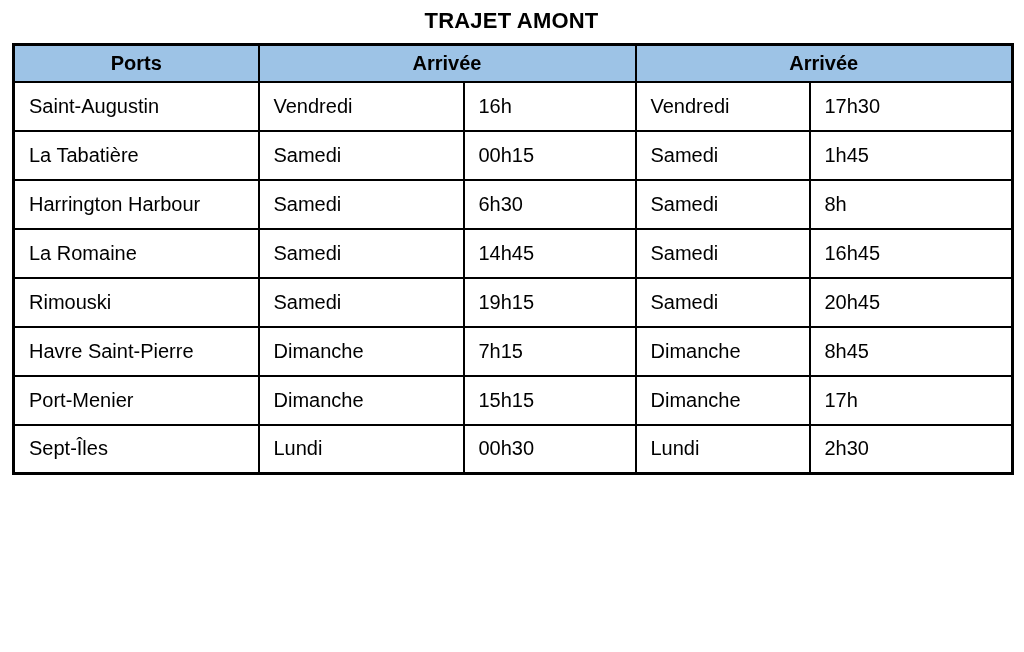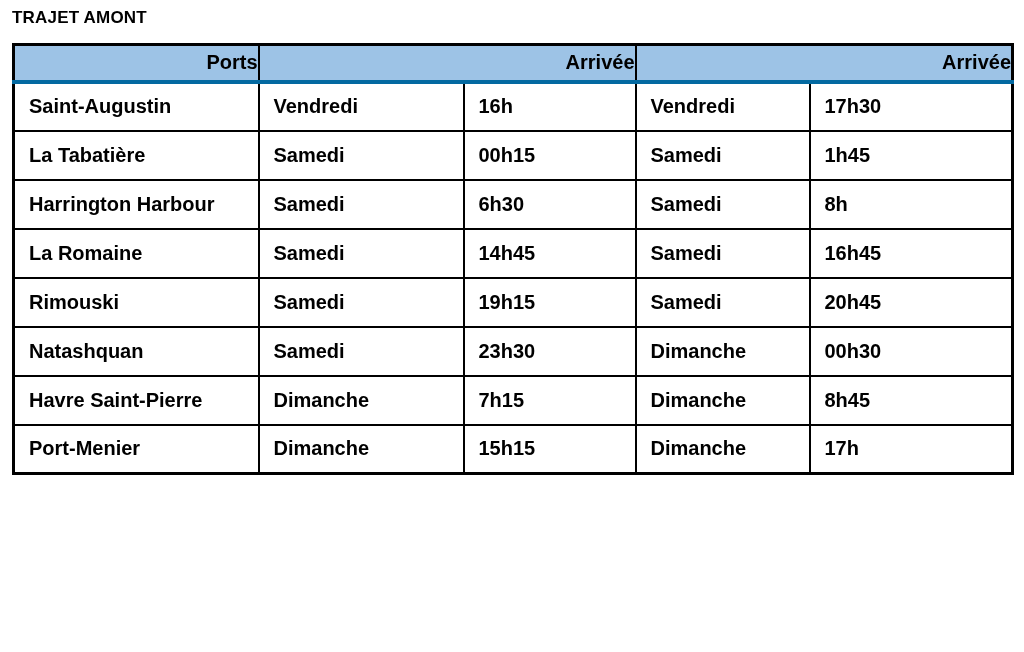--- a/index.html
+++ b/index.html
@@ -15,21 +15,22 @@
     position: relative;
     width: 1024px;
     height: 652px;
     background: #ffffff;
   }
   .title {
     position: absolute;
     top: 8px;
     left: 12px;
     width: 999px;
-    font-size: 17px;
+    text-align: center;
+    font-size: 22px;
     font-weight: 700;
     letter-spacing: 0.2px;
     color: #000000;
   }
   table.schedule {
     position: absolute;
     top: 43px;
     left: 12px;
     width: 999px;
     border-collapse: collapse;
@@ -40,28 +41,28 @@
     border: 2px solid #000000;
   }
   table.schedule {
     border: 3px solid #000000;
   }
   table.schedule thead th {
     background: #9DC3E6;
     height: 37px;
     font-size: 20px;
     font-weight: 700;
-    text-align: right;
+    text-align: center;
     vertical-align: middle;
-    border-bottom: 4px solid #0369a1;
+    border-bottom: 1px solid #0369a1;
   }
   table.schedule tbody td {
     height: 49px;
     font-size: 20px;
-    font-weight: 700;
+    font-weight: 400;
     text-align: left;
     vertical-align: middle;
     padding-left: 14px;
     white-space: nowrap;
     overflow: hidden;
     background: #ffffff;
   }
   col.c-port { width: 245px; }
   col.c-arr-day { width: 205px; }
   col.c-arr-time { width: 172px; }
@@ -119,35 +120,35 @@
           <td>16h45</td>
         </tr>
         <tr>
           <td>Rimouski</td>
           <td>Samedi</td>
           <td>19h15</td>
           <td>Samedi</td>
           <td>20h45</td>
         </tr>
         <tr>
-          <td>Natashquan</td>
-          <td>Samedi</td>
-          <td>23h30</td>
-          <td>Dimanche</td>
-          <td>00h30</td>
-        </tr>
-        <tr>
           <td>Havre Saint-Pierre</td>
           <td>Dimanche</td>
           <td>7h15</td>
           <td>Dimanche</td>
           <td>8h45</td>
         </tr>
         <tr>
           <td>Port-Menier</td>
           <td>Dimanche</td>
           <td>15h15</td>
           <td>Dimanche</td>
           <td>17h</td>
         </tr>
+        <tr>
+          <td>Sept-Îles</td>
+          <td>Lundi</td>
+          <td>00h30</td>
+          <td>Lundi</td>
+          <td>2h30</td>
+        </tr>
       </tbody>
   </table>
 </div>
 
 </body></html>

